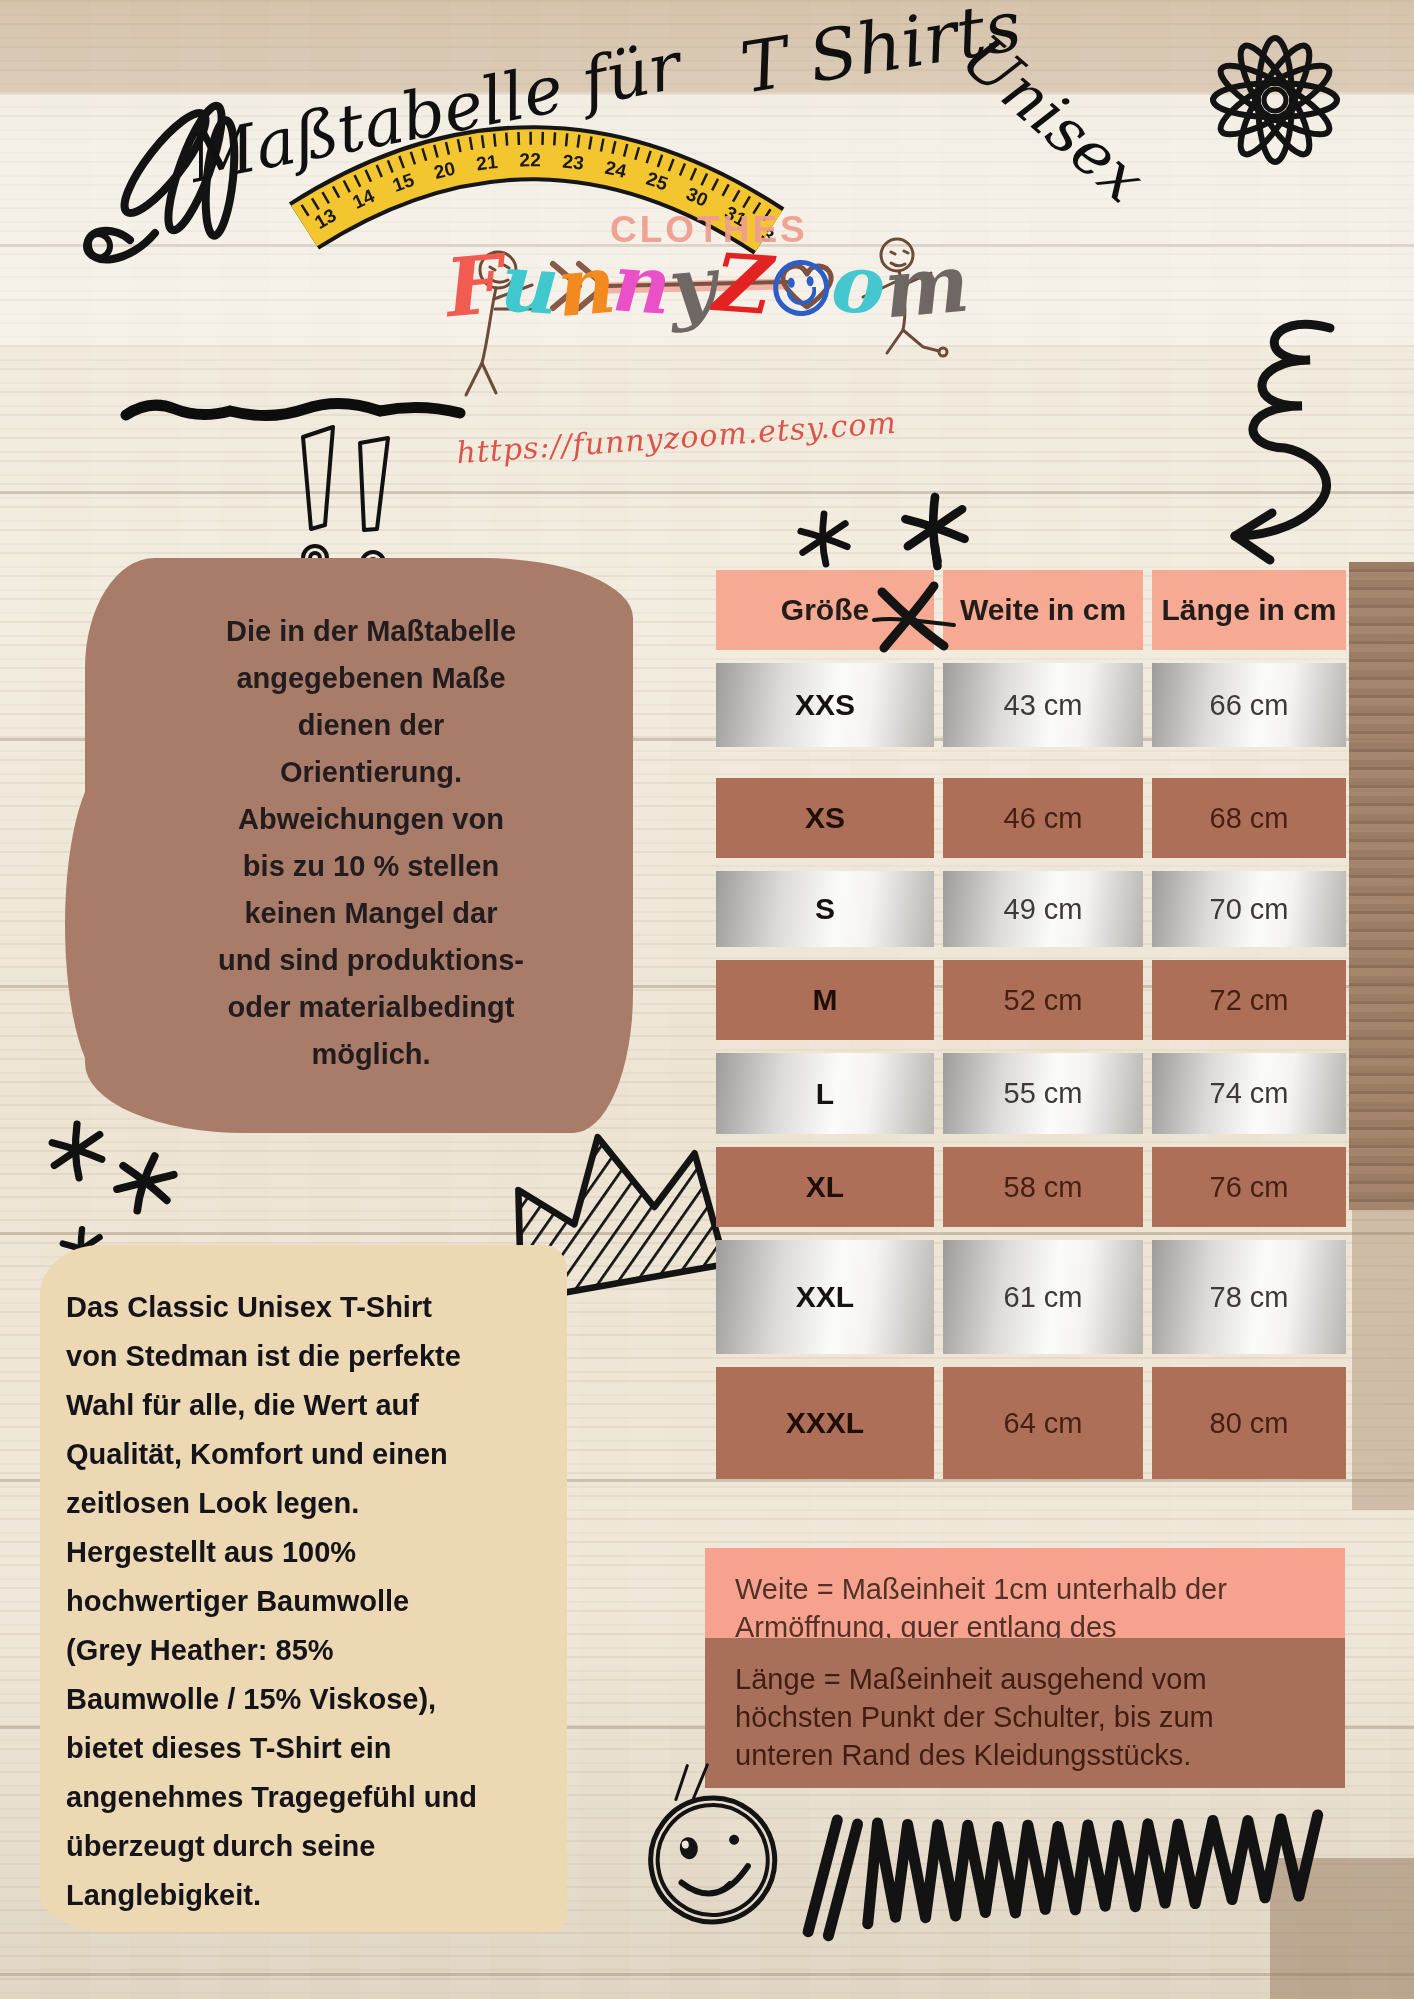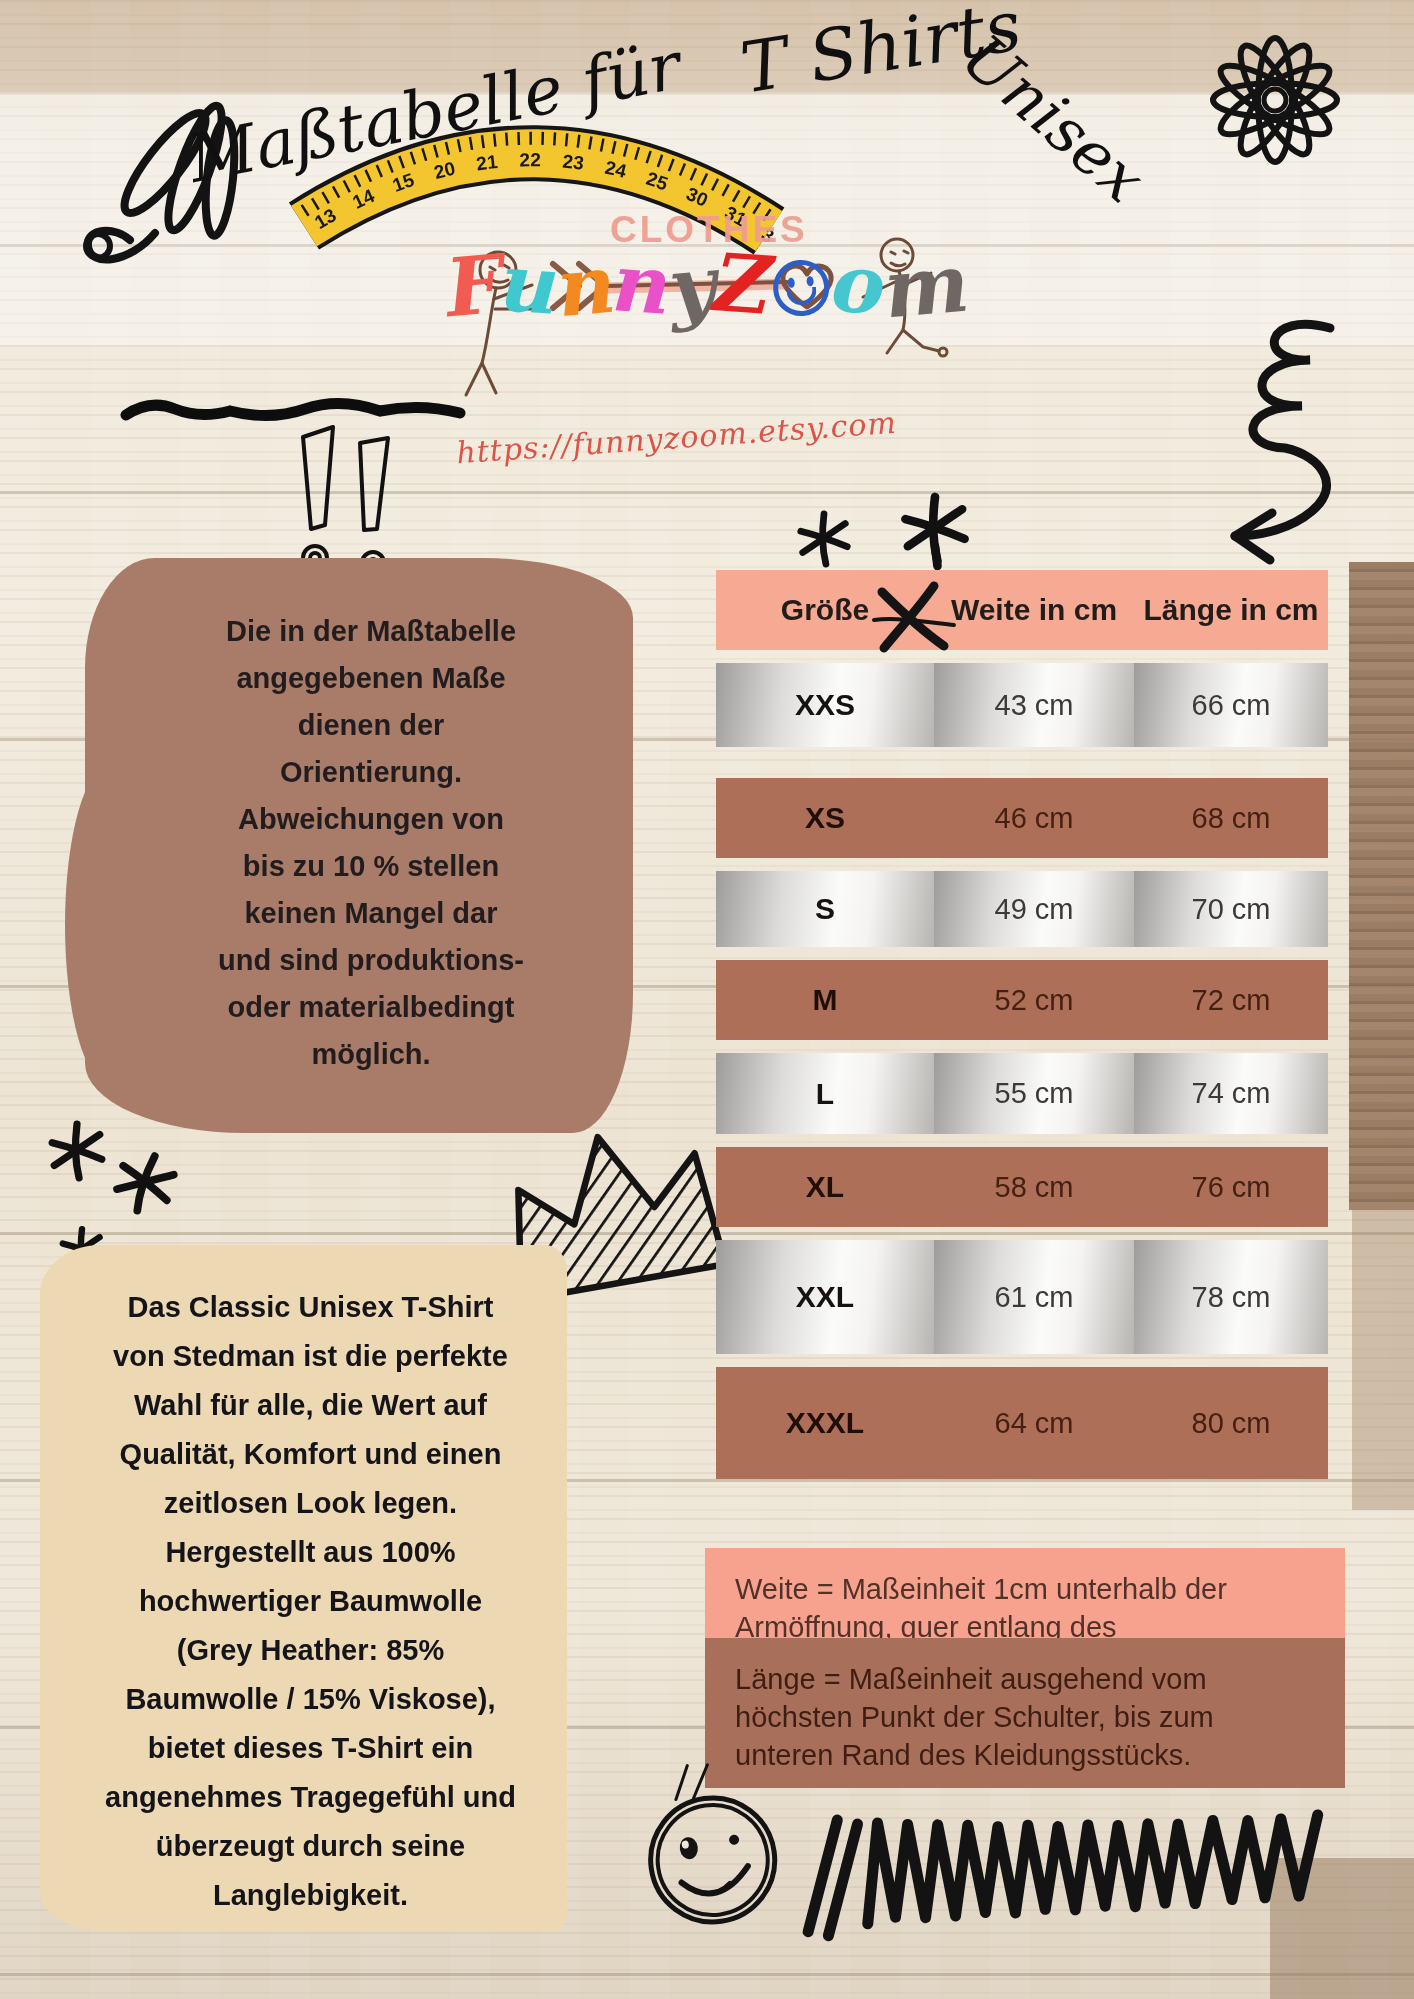--- a/index.html
+++ b/index.html
@@ -50,26 +50,26 @@
   .info-blob{position:absolute;left:85px;top:558px;width:548px;height:575px;background:#A87C68;
     border-radius:70px 150px 60px 160px/110px 60px 140px 70px}
   .info-blob::before{content:"";position:absolute;left:-20px;top:36%;width:90px;height:320px;background:#A87C68;
     border-radius:50%}
   .info-blob p{position:relative;margin:0;padding:50px 28px 0 52px;text-align:center;font-weight:700;
     font-size:29px;line-height:47px;color:#221c1e;white-space:pre-line}
 
   
   .product-box{position:absolute;left:40px;top:1245px;width:527px;height:687px;background:#ECD8B2;
     border-radius:60px 22px 14px 70px/50px 26px 20px 40px}
-  .product-box p{margin:0;padding:38px 12px 0 26px;text-align:center;font-weight:700;font-size:29px;
+  .product-box p{margin:0;padding:38px 12px 0 26px;font-weight:700;font-size:29px;
     line-height:49px;color:#15141a;white-space:pre-line}
 
   
   .size-table{position:absolute;left:716px;top:570px;width:630px;display:flex;flex-direction:column;gap:13px}
-  .trow{display:grid;grid-template-columns:218px 200px 194px;}
+  .trow{display:grid;grid-template-columns:218px 200px 194px;column-gap:9px}
   .thead{height:80px}
   .cell{display:flex;align-items:center;justify-content:center;font-size:29px}
   .hcell{background:#F6A993;font-weight:700;font-size:30px;color:#221d1a}
   .trow.silver .cell{background:linear-gradient(97deg,#9e9c9a 0%,#dcdbd9 30%,#fbfbfa 55%,#f4f3f1 70%,#b7b5b2 100%)}
   .trow.brown .cell{background:#AE6F58}
   .cell.lbl{font-weight:700;color:#16120f;font-size:30px}
   .trow.brown .cell.lbl{color:#1f0f08}
   .trow.silver .cell.val{color:#3c3936}
   .trow.brown .cell.val{color:#441f12}
 

